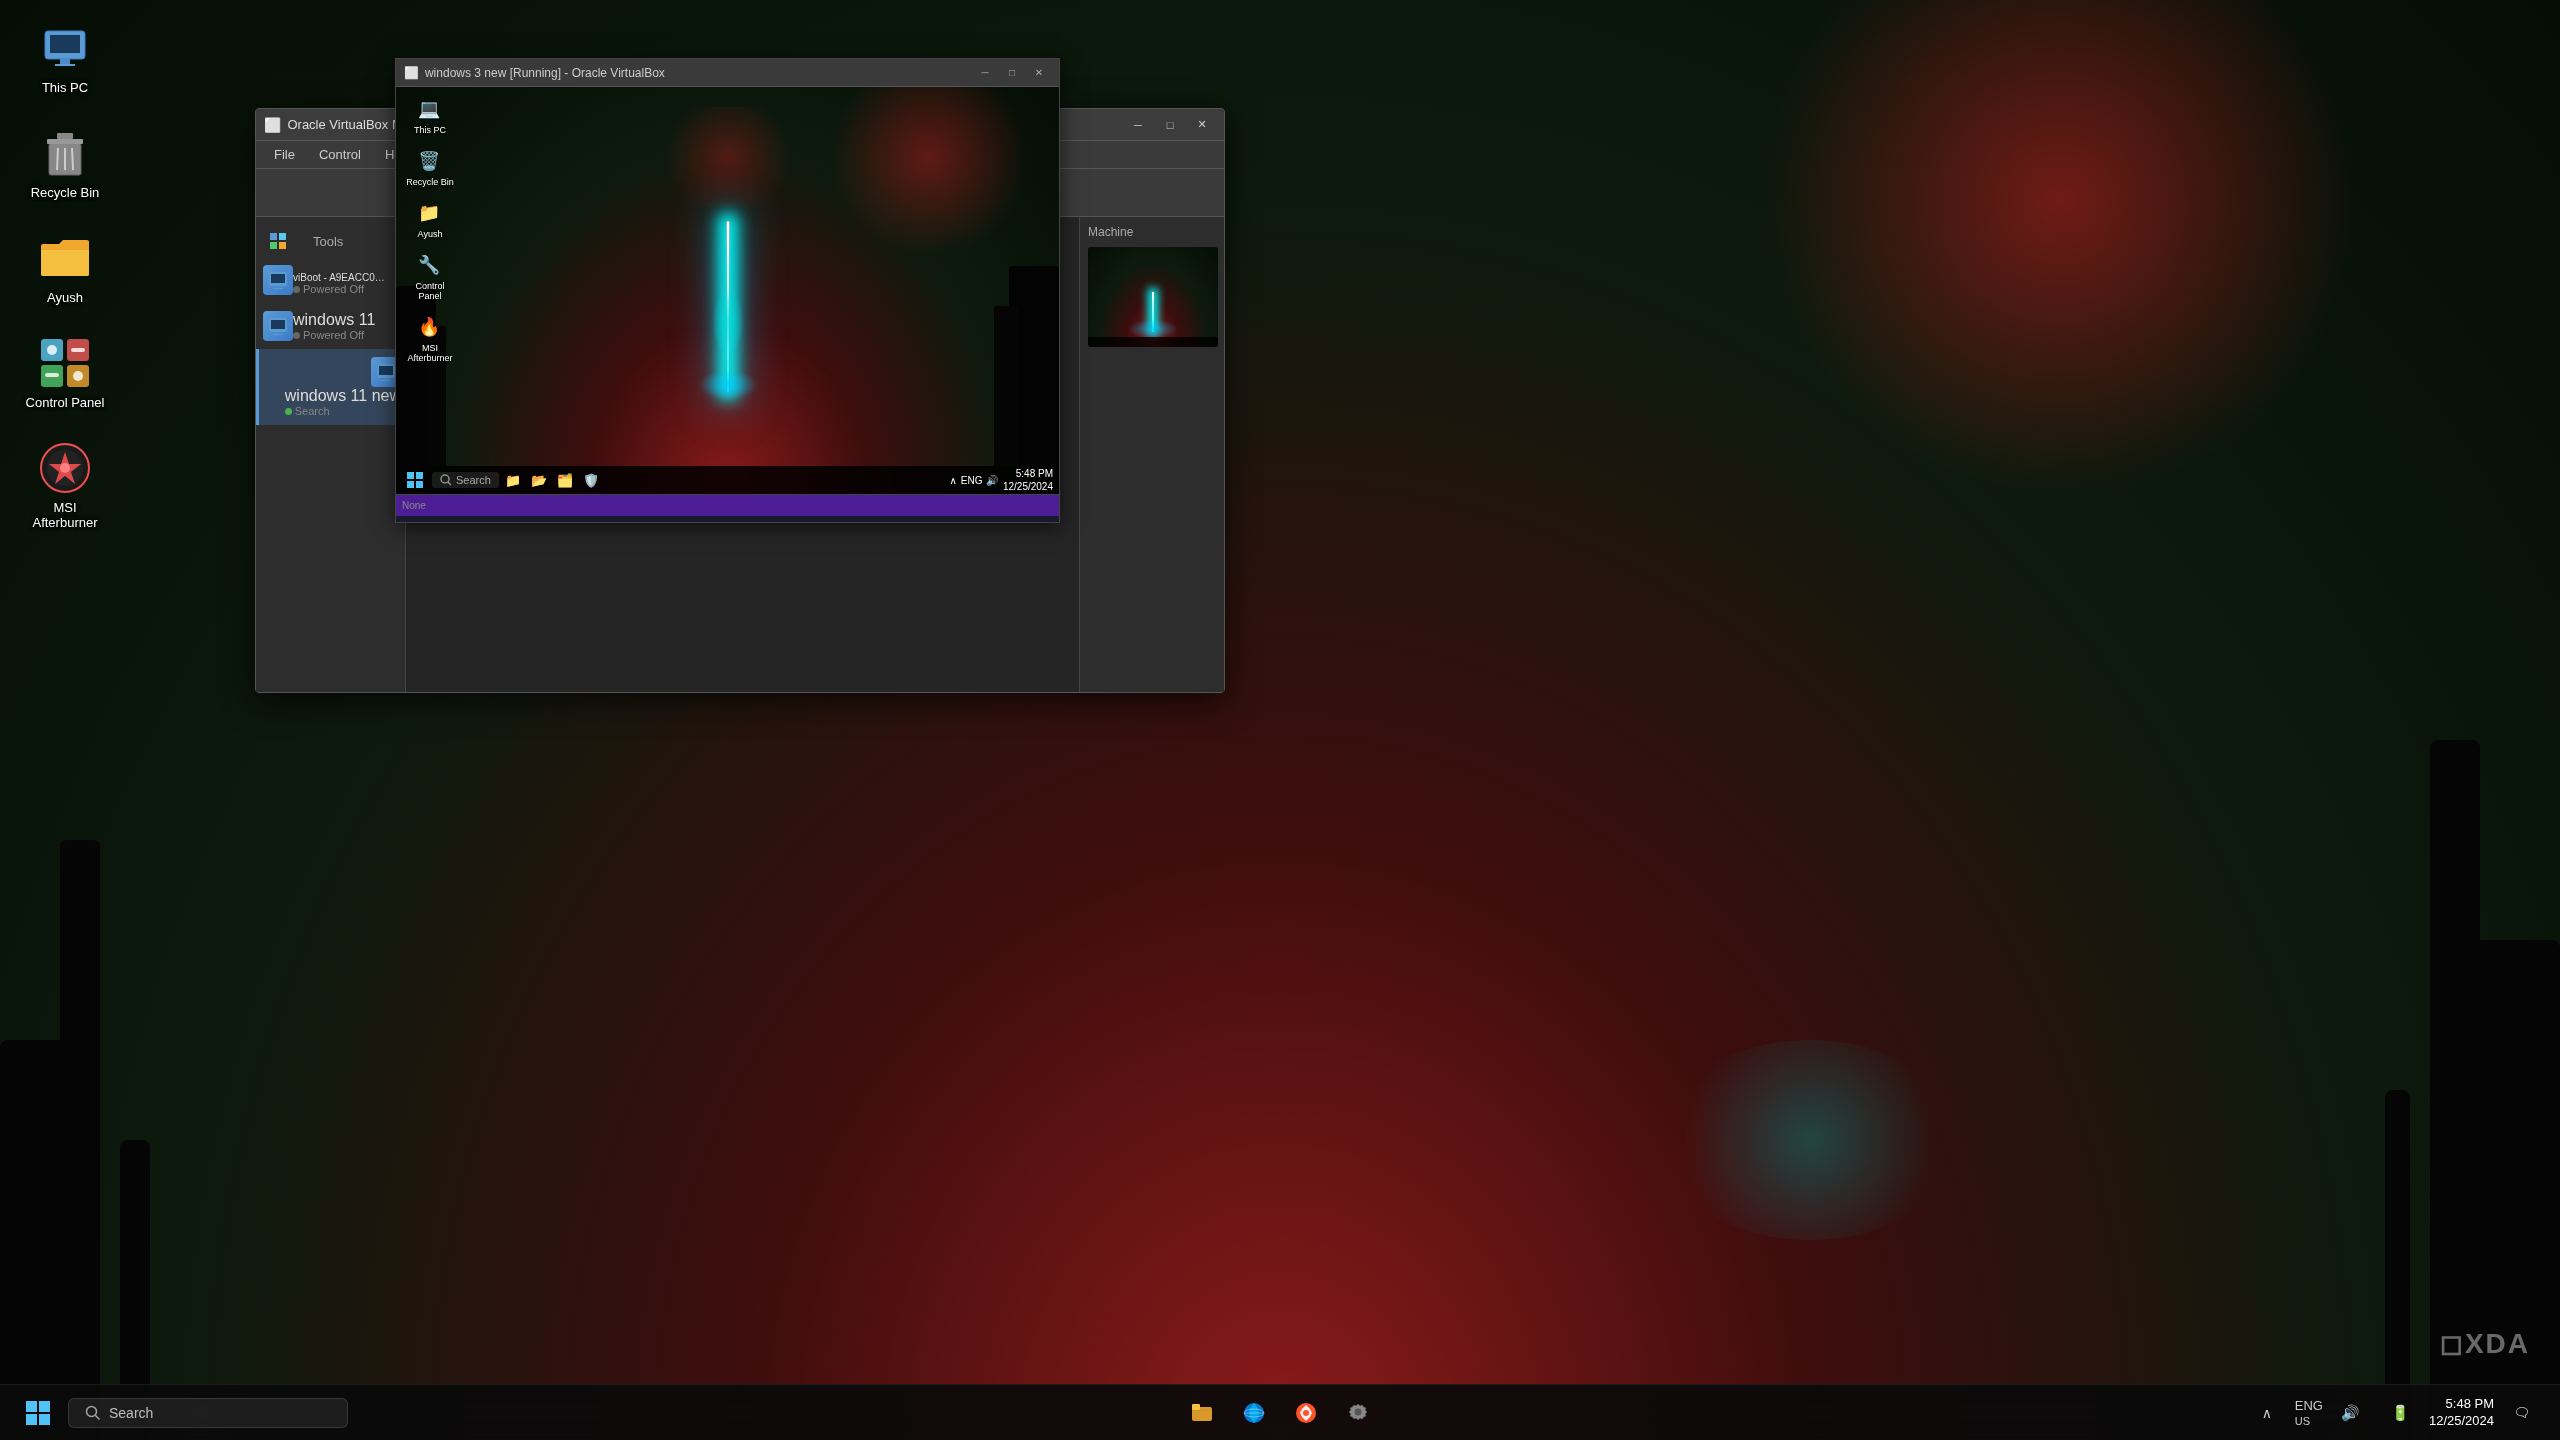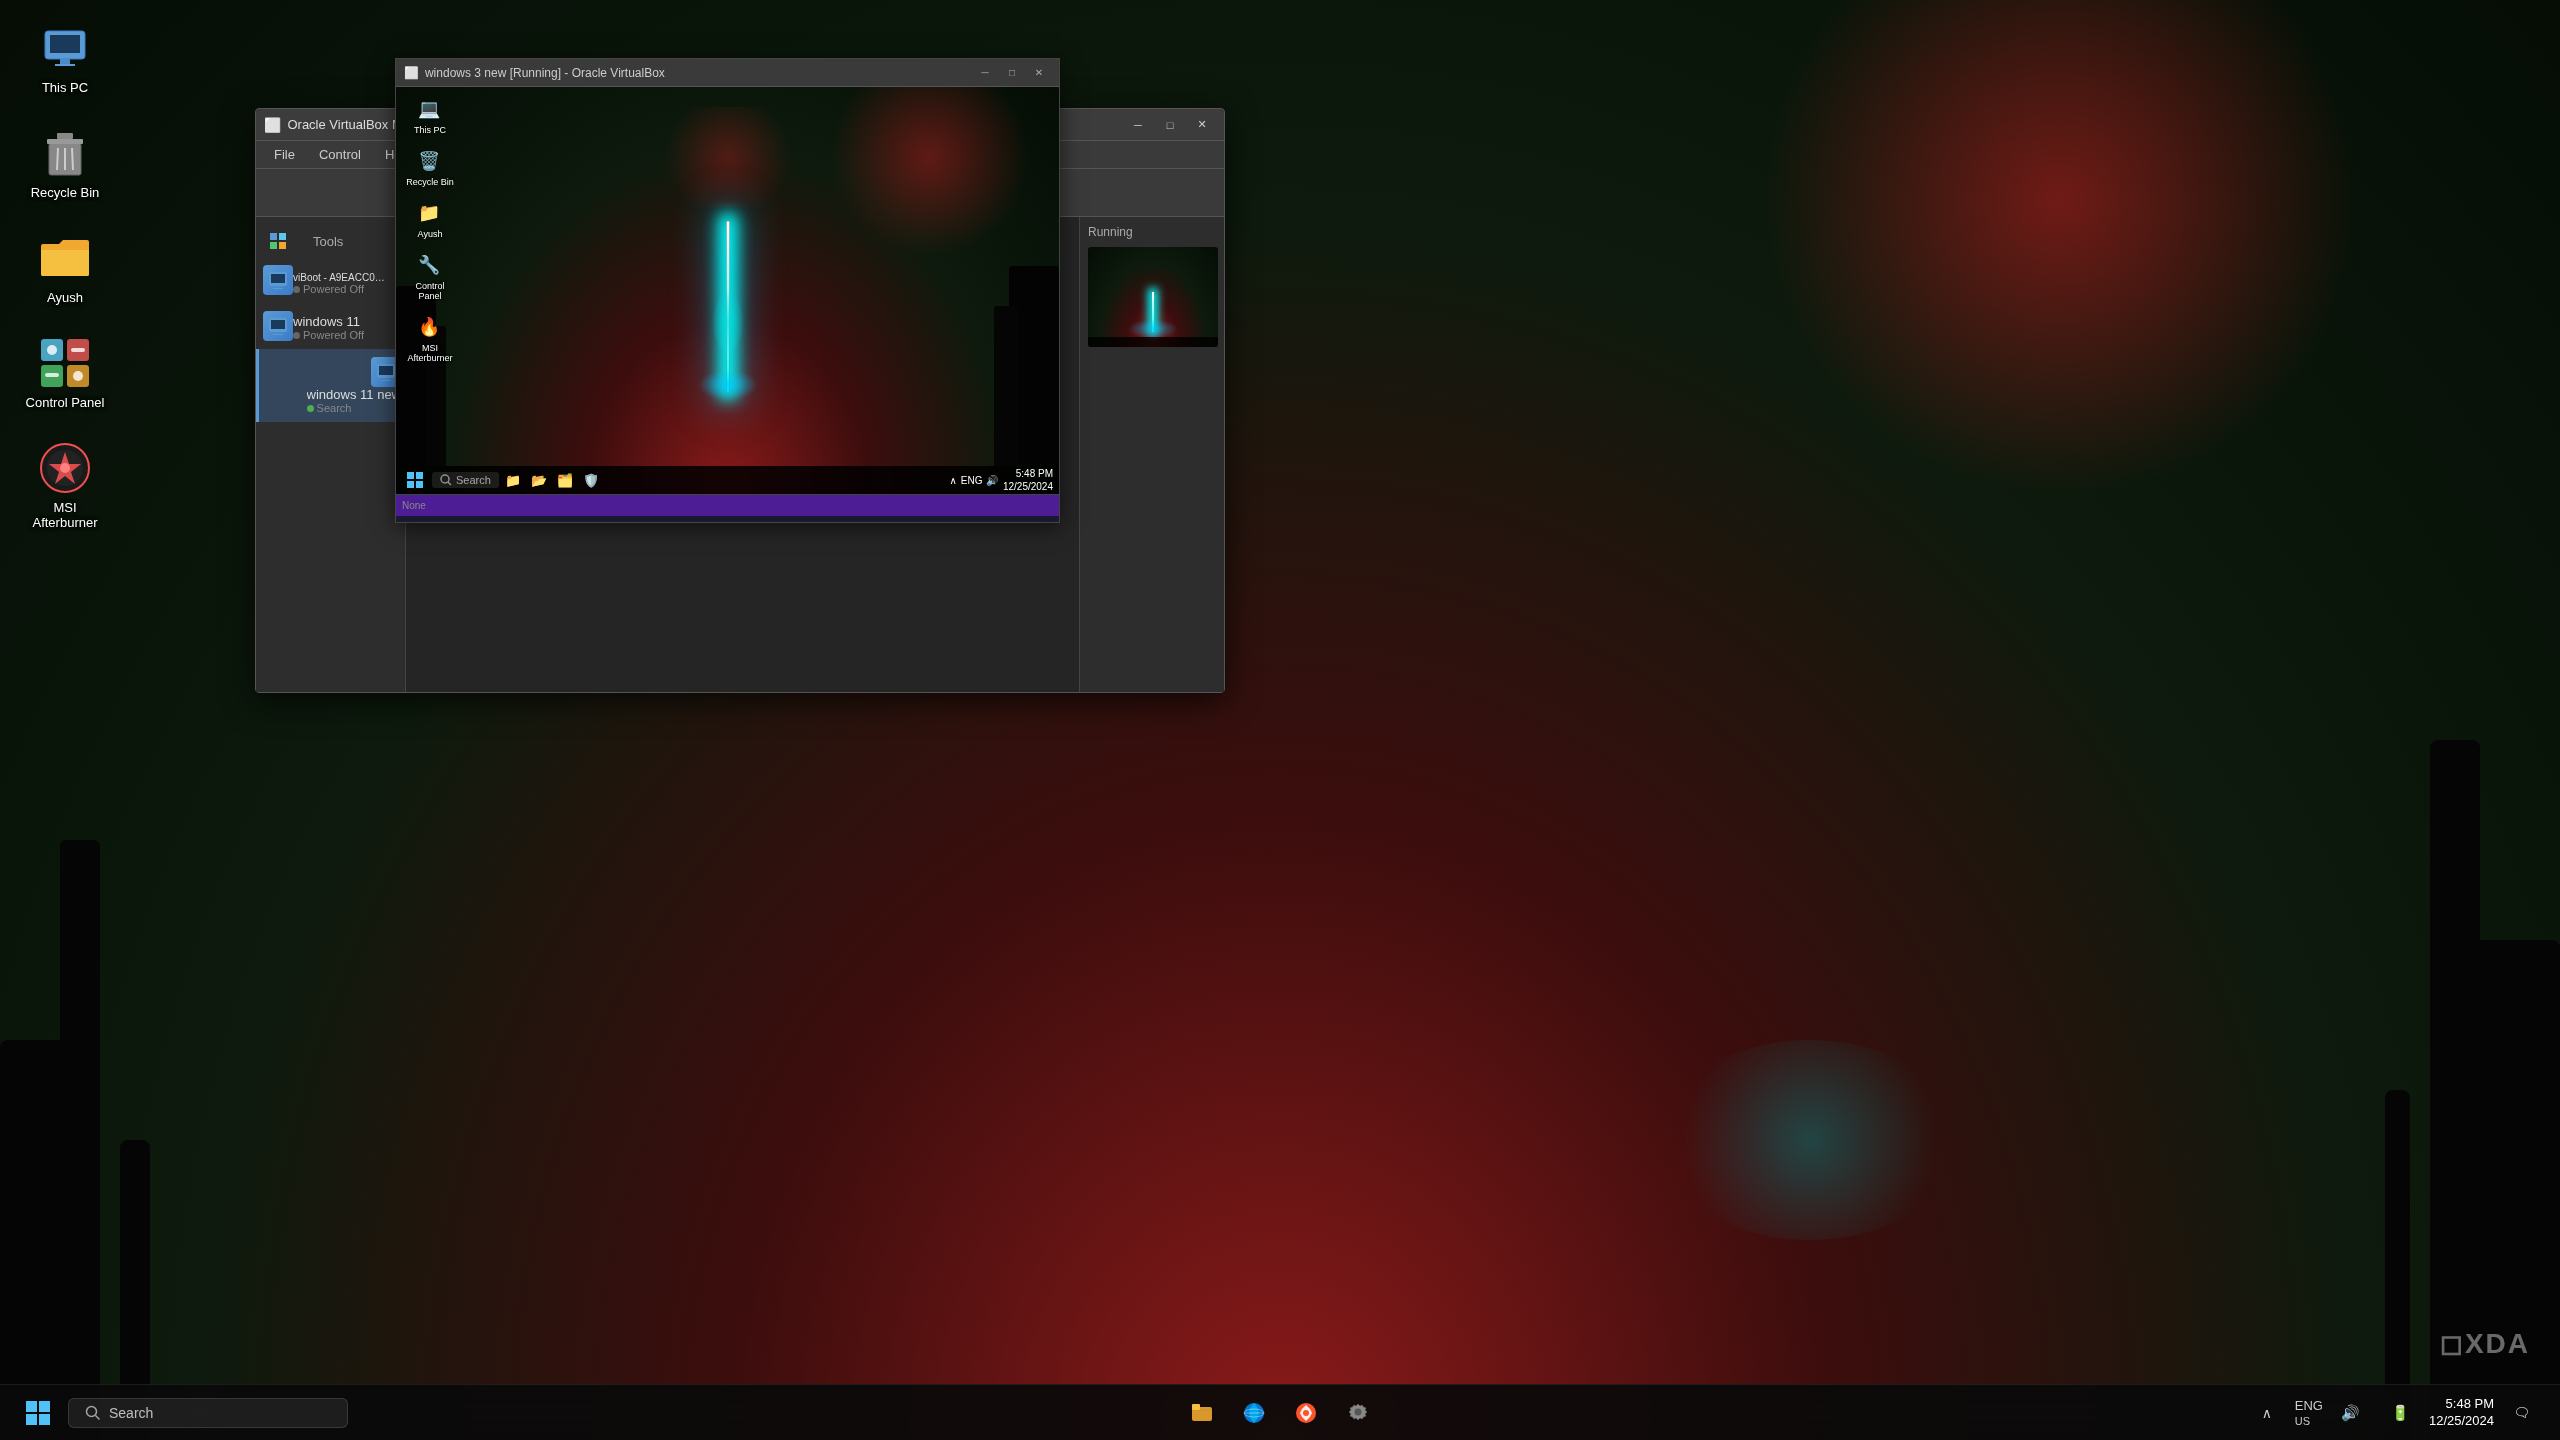--- a/index.html
+++ b/index.html
@@ -291,21 +291,21 @@
       border-radius: 4px;
       display: flex;
       align-items: center;
       justify-content: center;
       font-size: 14px;
       color: white;
       flex-shrink: 0;
     }
 
     .vm-info { flex: 1; min-width: 0; }
-    .vm-name { color: #ddd; font-size: 13px; white-space: nowrap; overflow: hidden; text-overflow: ellipsis; }
+    .vm-name { color: #ddd; font-size: 16px; white-space: nowrap; overflow: hidden; text-overflow: ellipsis; }
     .vm-status { font-size: 11px; color: #888; display: flex; align-items: center; gap: 3px; }
     .status-dot { width: 7px; height: 7px; border-radius: 50%; }
     .status-dot.off { background: #666; }
     .status-dot.running { background: #4caf50; }
 
     
     .vbox-main {
       flex: 1;
       background: #252525;
       overflow: hidden;
@@ -771,21 +771,21 @@
               <div class="status-dot running"></div>
               <span>Search</span>
             </div>
           </div>
         </div>
       </div>
 
       <div class="vbox-main"></div>
 
       <div class="vbox-preview">
-        <div class="preview-title">Running</div>
+        <div class="preview-title">Machine</div>
         <div class="preview-thumbnail">
 
           <div class="preview-sword"></div>
           <div style="position:absolute;bottom:8%;left:50%;transform:translateX(-50%);width:50px;height:20px;background:radial-gradient(ellipse,rgba(0,200,255,0.6) 0%,transparent 70%);"></div>
 
           <div style="position:absolute;bottom:0;width:100%;height:10px;background:rgba(0,0,0,0.8);"></div>
         </div>
       </div>
     </div>
   </div>

